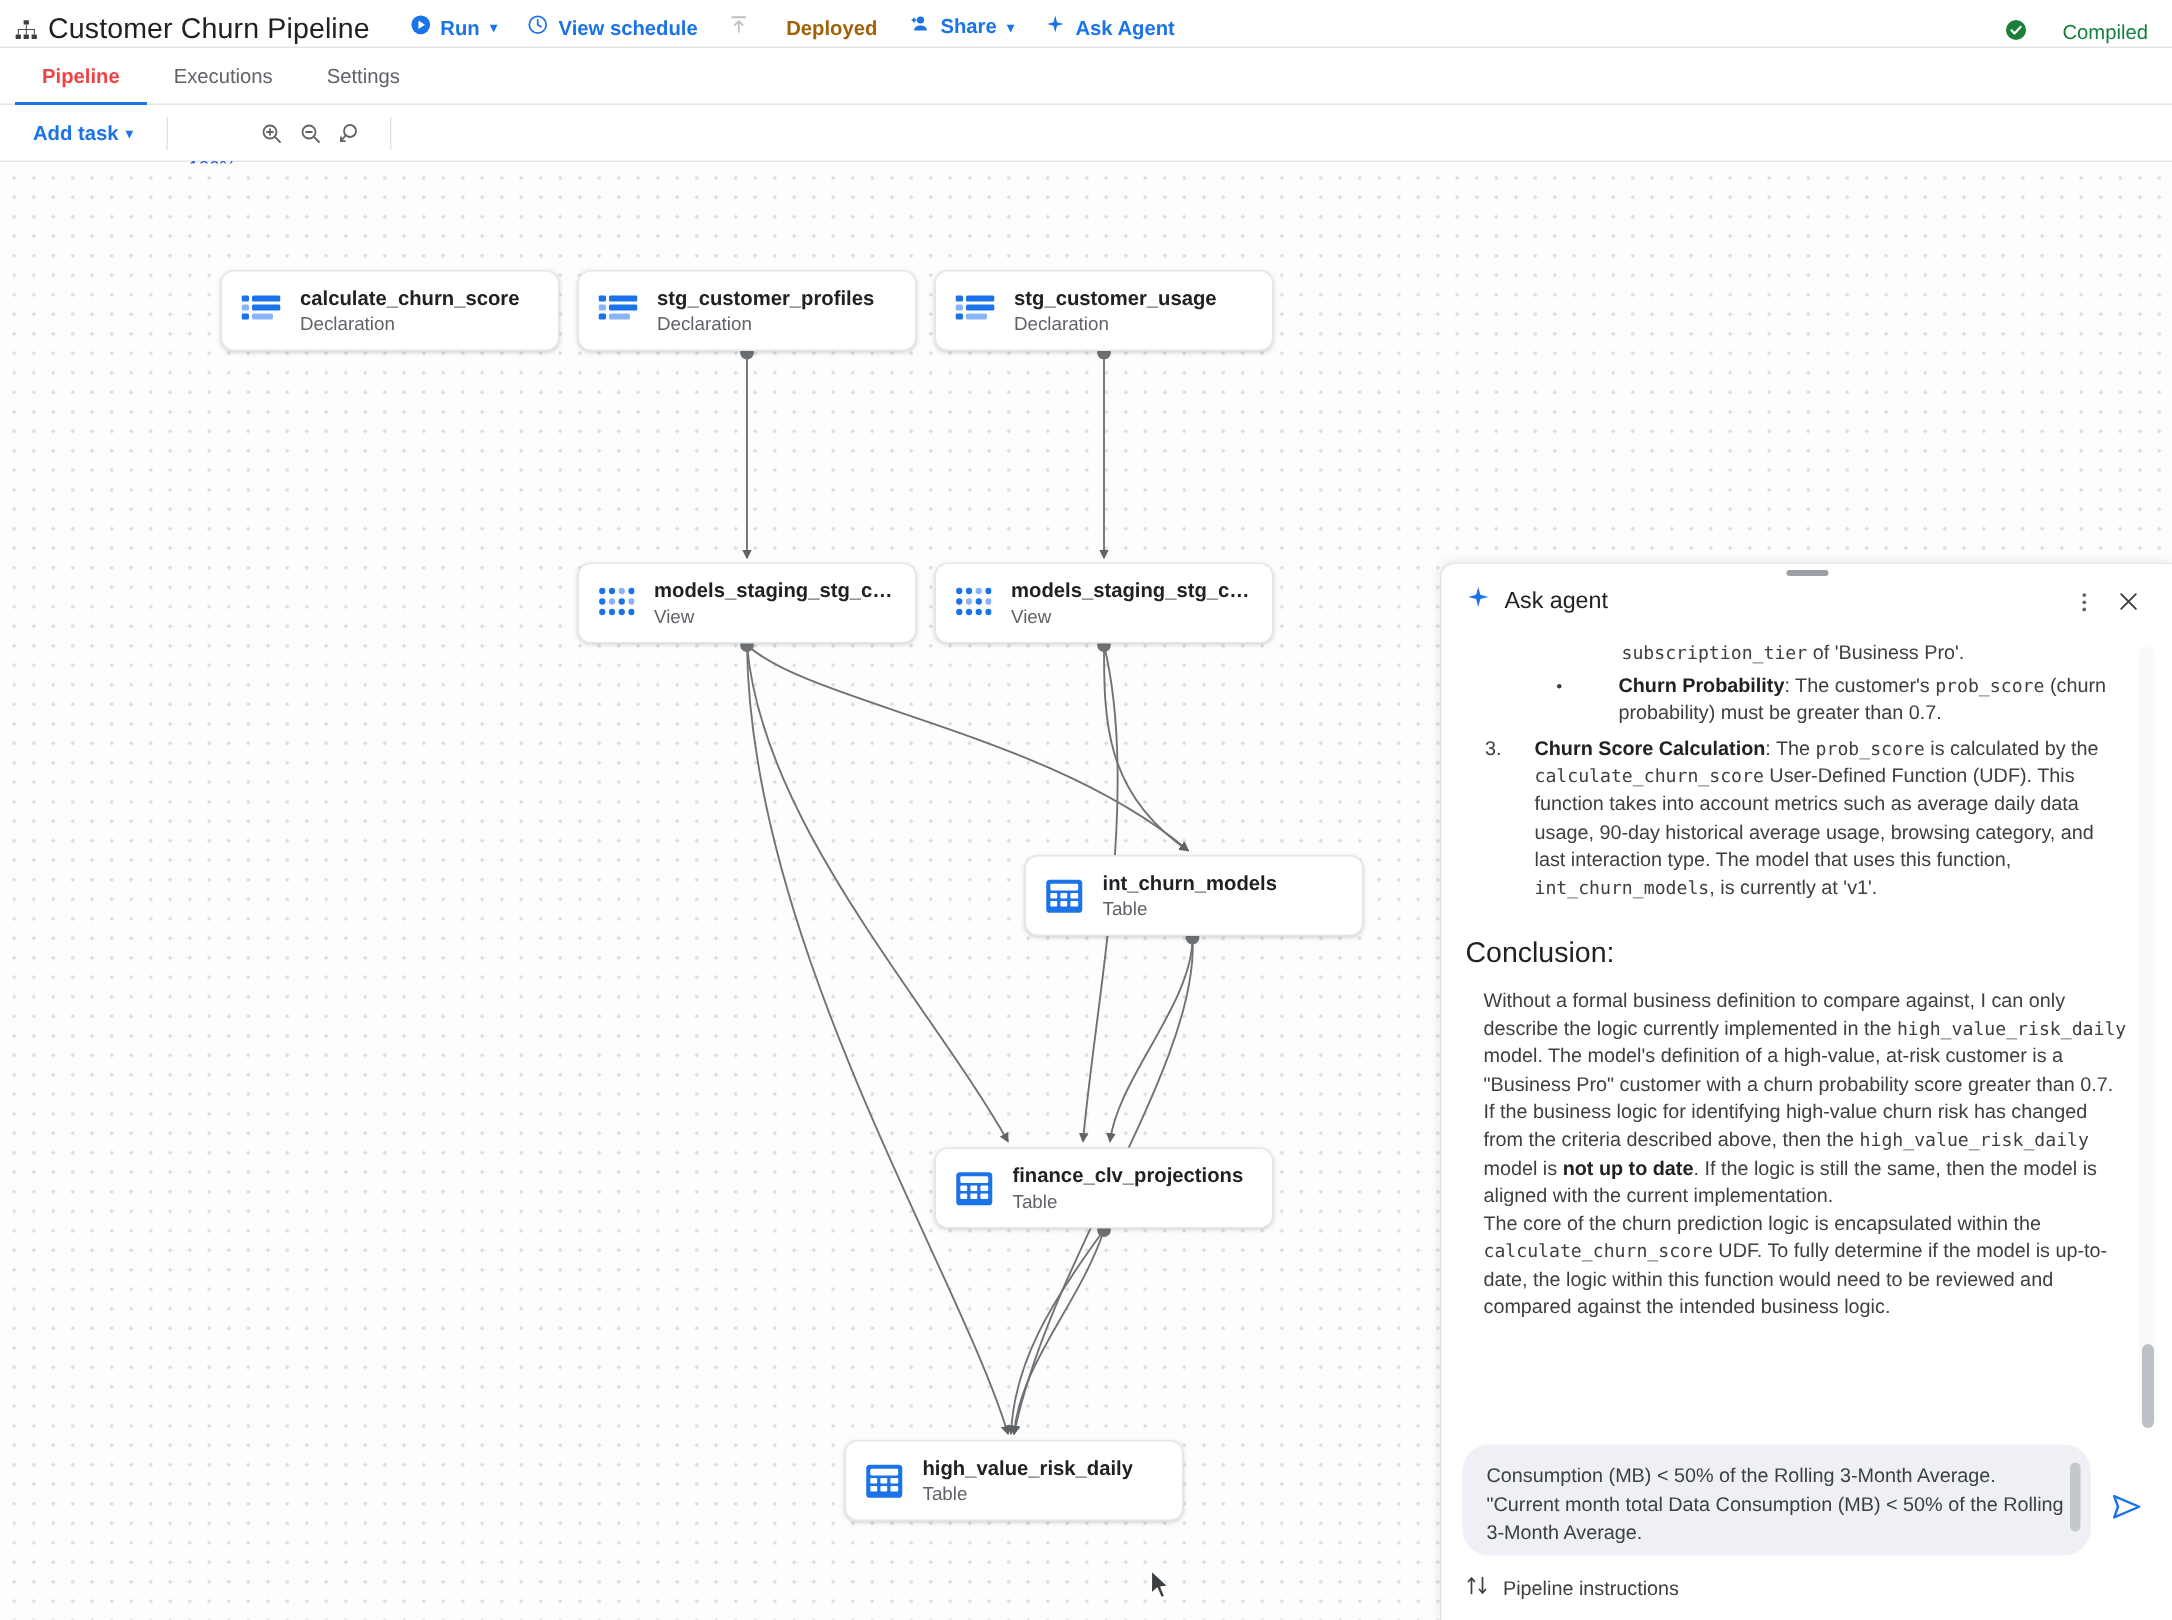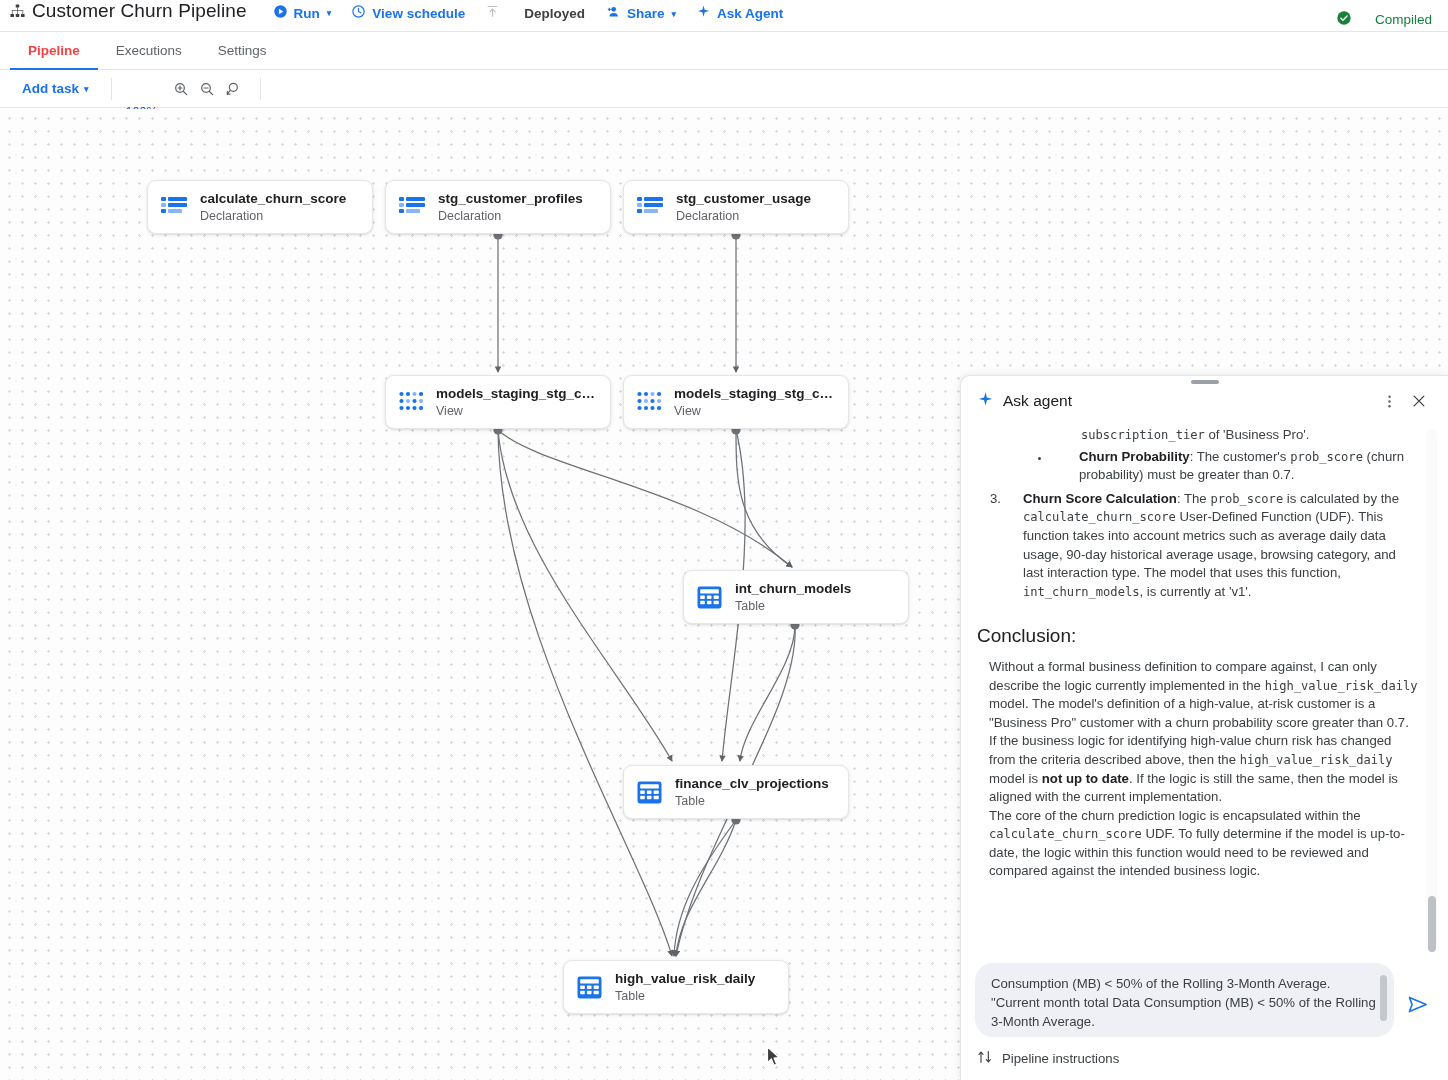--- a/index.html
+++ b/index.html
@@ -9,38 +9,38 @@
     font-family: "Liberation Sans", sans-serif;
     background: #ffffff;
     overflow: hidden;
     position: relative;
     color: #202124;
   }
 
   
   #topbar {
     height: 32px;
-    display: flex; align-items: flex-start;
+    display: flex; align-items: flex-end;
     padding: 0 10px 0 6px;
     border-bottom: 1px solid #e3e5e8;
     background: #fff;
     position: relative;
   }
   #app-logo { width: 22px; height: 22px; display:flex; align-items:center; justify-content:center; margin-right: 4px; }
   #page-title {
     font-size: 19px; font-weight: 400; color: #202124;
     letter-spacing: 0.1px; margin-right: 16px; white-space: nowrap;
   }
   .tb-action {
     display: flex; align-items: center; gap: 6px;
     font-size: 13.5px; font-weight: 600; color: #1a73e8;
     padding: 4px 10px; border-radius: 4px; cursor: pointer;
     white-space: nowrap;
   }
-  .tb-action.disabled { color: #404040; cursor: default; gap: 24px; }
+  .tb-action.disabled { color: #a16207; cursor: default; gap: 24px; }
   .tb-action .caret { font-size: 9px; margin-left: 1px; }
   #compiled {
     margin-left: auto; display: flex; align-items: center; gap: 23px;
     font-size: 13.5px; color: #15803d; padding-right: 6px; white-space: nowrap; margin-top: 10px;
   }
 
   
   #tabs {
     height: 38px; display: flex; align-items: stretch;
     border-bottom: 1px solid #e3e5e8; background: #fff;

